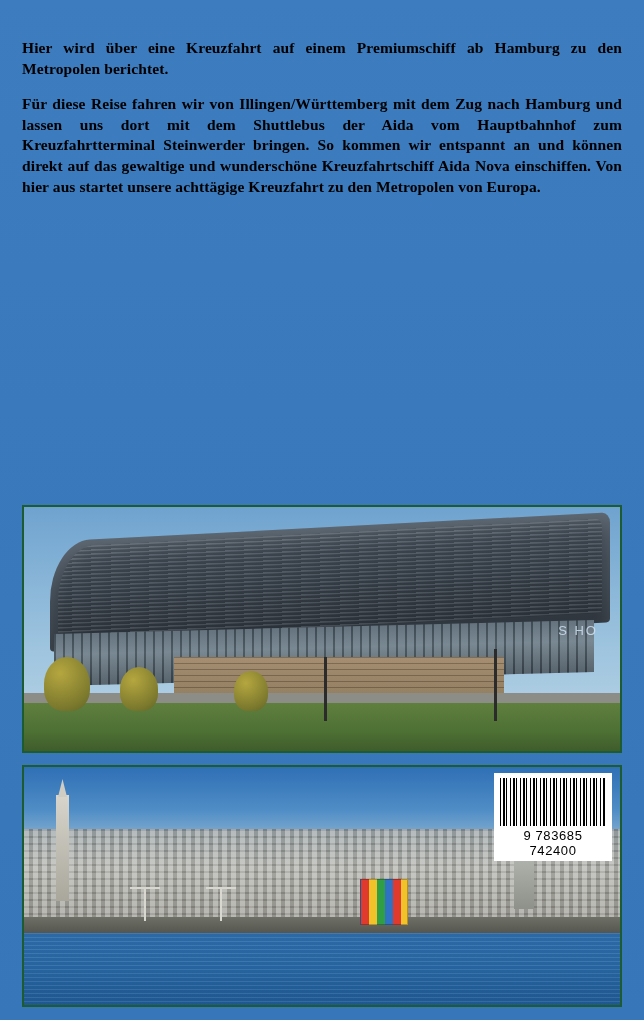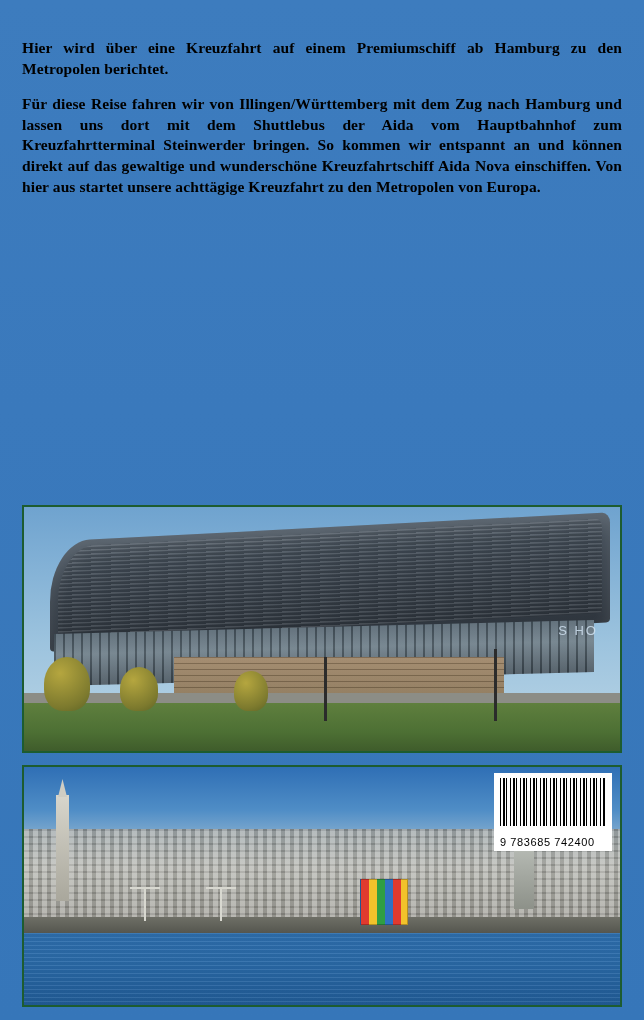--- a/index.html
+++ b/index.html
@@ -293,25 +293,25 @@
     width: 100%;
     background: repeating-linear-gradient(
       90deg,
       #000 0px, #000 1px, #fff 1px, #fff 3px,
       #000 3px, #000 5px, #fff 5px, #fff 6px,
       #000 6px, #000 7px, #fff 7px, #fff 10px
     );
   }
   .barcode-num {
     font-family: "Liberation Sans", sans-serif;
-    font-size: 11px;
+    font-size: 13px;
     color: #000;
-    text-align: left;
+    text-align: center;
     letter-spacing: 0.6px;
-    margin-top: 10px;
+    margin-top: 2px;
   }
 </style>
 </head>
 <body>
 
 <div class="page">
 
   <div class="blurb">
     <p>Hier wird über eine Kreuzfahrt auf einem Premiumschiff ab Hamburg zu den Metropolen berichtet.</p>
     <p>Für diese Reise fahren wir von Illingen/Württemberg mit dem Zug nach Hamburg und lassen uns dort mit dem Shuttlebus der Aida vom Hauptbahnhof zum Kreuzfahrtterminal Steinwerder bringen. So kommen wir entspannt an und können direkt auf das gewaltige und wunderschöne Kreuzfahrtschiff Aida Nova einschiffen. Von hier aus startet unsere achttägige Kreuzfahrt zu den Metropolen von Europa.</p>

